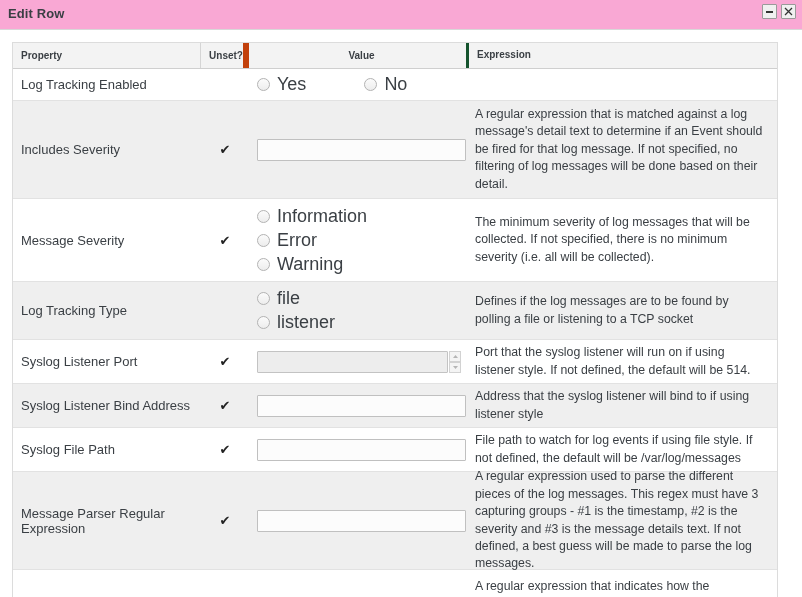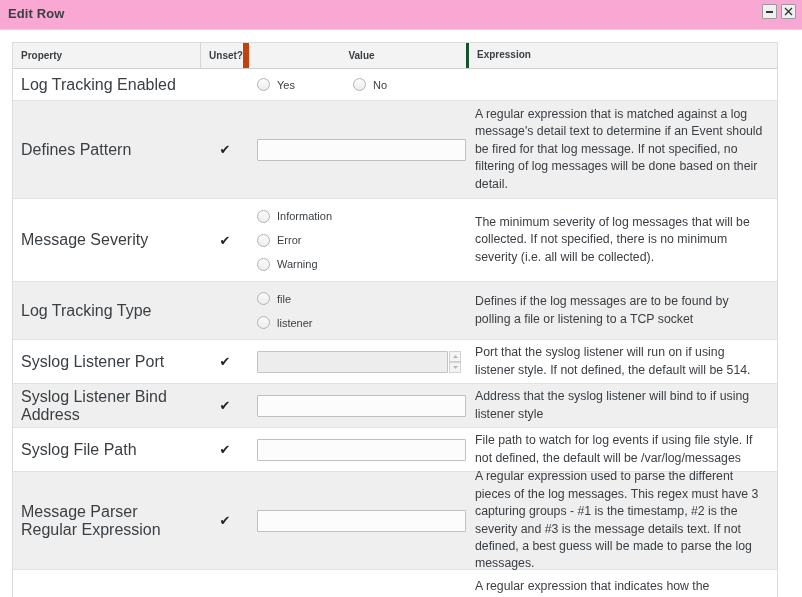--- a/index.html
+++ b/index.html
@@ -108,21 +108,21 @@
   #header-row .c-value { width: 220px; border-right: 3px solid #14532d; }
   #header-row .c-desc  { width: 308px; }
 
   
   .cell { box-sizing: border-box; }
   .c-prop {
     width: 188px;
     padding: 0 6px 0 8px;
     display: flex;
     align-items: center;
-    font-size: 16px;
+    font-size: 13px;
     color: #3a3f44;
   }
   .c-unset {
     width: 48px;
     display: flex;
     align-items: center;
     justify-content: center;
     font-size: 13px;
     color: #222;
   }
@@ -157,21 +157,21 @@
     width: 13px;
     height: 13px;
     border-radius: 50%;
     border: 1px solid #b3b3b3;
     background: linear-gradient(#fbfbfb, #ededed);
     box-sizing: border-box;
     flex: none;
     cursor: pointer;
   }
   .radio-label {
-    font-size: 11px;
+    font-size: 18px;
     color: #3a3f44;
     cursor: pointer;
   }
 
   
   .txt-input {
     width: 209px;
     height: 22px;
     border: 1px solid #c0c0c0;
     background: #fcfcfc;
@@ -251,21 +251,21 @@
             </div>
             <div class="radio-line">
               <span class="radio-dot"></span>
               <span class="radio-label">No</span>
             </div>
           </div>
         </div>
       </div>
 
       <div class="row alt" style="height:98px">
-        <div class="cell c-prop">Defines Pattern</div>
+        <div class="cell c-prop">Includes Severity</div>
         <div class="cell c-unset">
             <span class="checkmark">✔</span>
           </div>
         <div class="cell c-value">
           <input class="txt-input" type="text" value="" style="">
         </div>
         <div class="cell c-desc">
             <span>A regular expression that is matched against a log message's detail text to determine if an Event should be fired for that log message. If not specified, no filtering of log messages will be done based on their detail.</span>
           </div>
       </div>

